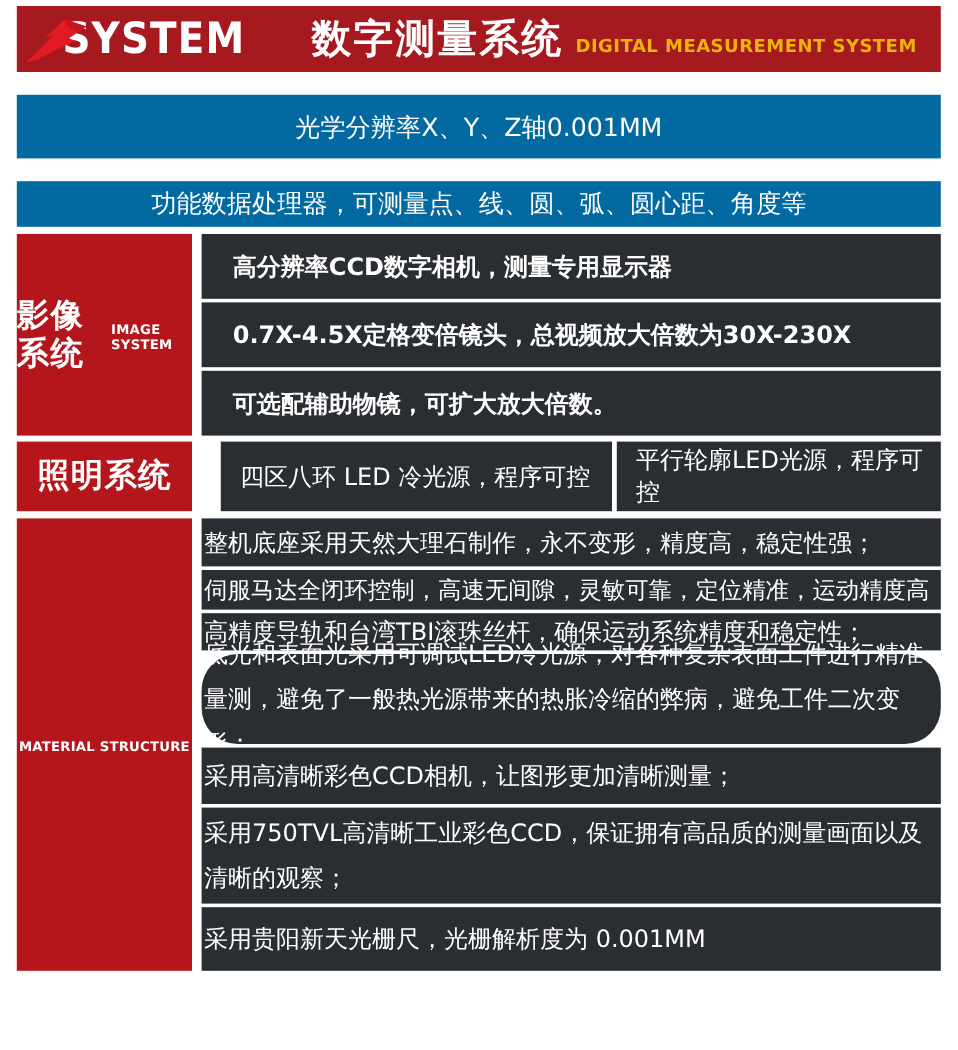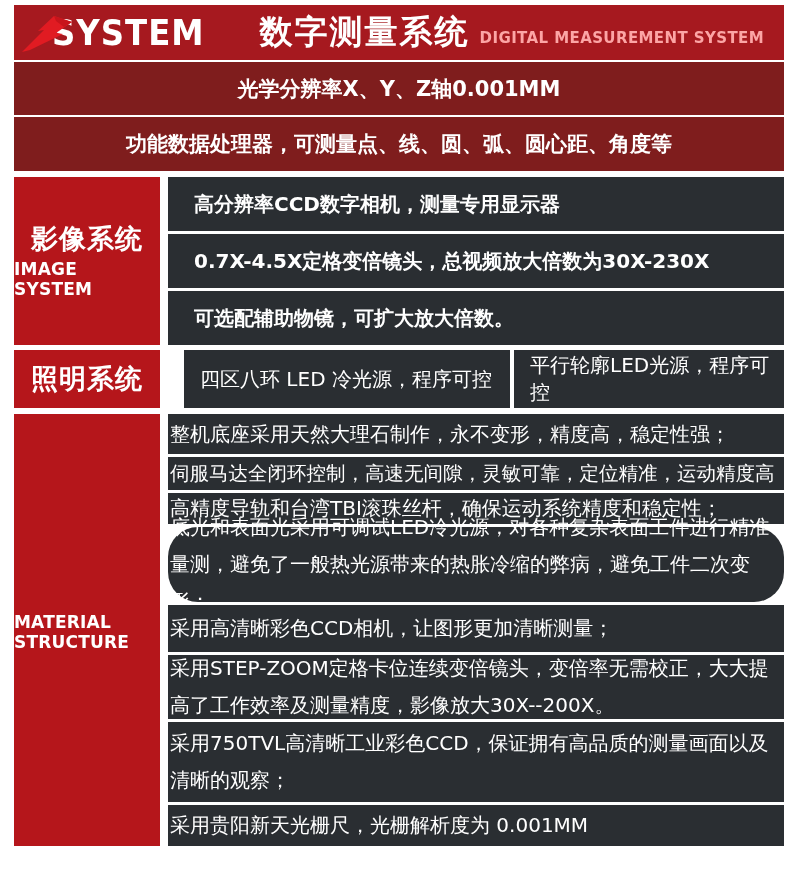--- a/index.html
+++ b/index.html
@@ -25,40 +25,40 @@
     color:#ffffff;font-size:36px;font-weight:900;
     letter-spacing:1px;line-height:1;
     font-stretch:condensed;
   }
   .bolt{position:absolute;left:6px;top:9px;}
   .title-group{
     flex:1;display:flex;align-items:baseline;justify-content:center;
     white-space:nowrap;padding-right:20px;
   }
   .title-cn{color:#fff;font-size:33px;font-weight:900;letter-spacing:2px;}
-  .title-en{color:#fca5a5;font-size:15px;font-weight:800;margin-left:10px;letter-spacing:.4px;}
+  .title-en{color:#eab308;font-size:15px;font-weight:800;margin-left:10px;letter-spacing:.4px;}
 
   
   .toprow{
-    background:#7f1d1d;color:#fff;
+    background:#0369a1;color:#fff;
     display:flex;align-items:center;justify-content:center;
-    font-size:21px;margin-top:2px;font-weight:bold;
+    font-size:21px;margin-top:19px;
   }
   .toprow.a{height:53px;}
-  .toprow.b{height:54px;}
+  .toprow.b{height:38px;}
 
   
   .spec-section{display:flex;margin-top:6px;}
   .label-box{
     width:146px;flex:0 0 146px;background:#b5161b;
-    display:flex;flex-direction:column;align-items:center;justify-content:center;
+    display:flex;flex-direction:row;align-items:center;justify-content:center;
     color:#fff;margin-right:8px;
   }
   .label-cn{font-size:27px;font-weight:900;letter-spacing:1px;line-height:1.15;}
-  .label-en{font-size:17px;font-weight:800;letter-spacing:.2px;margin-top:4px;}
+  .label-en{font-size:11px;font-weight:800;letter-spacing:.2px;margin-top:4px;}
   .rows{flex:1;display:flex;flex-direction:column;}
   .row{
     background:#2a2e32;color:#fff;font-size:20px;
     display:flex;align-items:center;
     padding-left:26px;margin-bottom:3px;
   }
   .row:last-child{margin-bottom:0;}
   .img-row{height:54px;font-weight:bold;}
 
   
@@ -72,21 +72,21 @@
 
   
   .mat .row{padding-left:2px;padding-right:4px;line-height:37px;}
   .m1{height:40px;}
   .m2{height:33px;font-size:19.5px;}
   .m3{height:31px;}
   .m4{height:75px;border-radius:30px;}
   .m5{height:47px;}
   .m6{height:64px;}
   .m7{height:80px;}
-  .m8{height:41px;}
+  .m8{height:53px;}
 </style>
 </head>
 <body>
 
 <div class="page">
 
   <header class="banner">
     <div class="logo">
       <span class="logo-text">SYSTEM</span>
       <svg class="bolt" width="62" height="40" viewBox="0 0 62 40">
@@ -132,19 +132,18 @@
   <section class="spec-section mat">
     <div class="label-box">
       <div class="label-en">MATERIAL STRUCTURE</div>
     </div>
     <div class="rows">
       <div class="row m1">整机底座采用天然大理石制作，永不变形，精度高，稳定性强；</div>
       <div class="row m2">伺服马达全闭环控制，高速无间隙，灵敏可靠，定位精准，运动精度高</div>
       <div class="row m3">高精度导轨和台湾TBI滚珠丝杆，确保运动系统精度和稳定性；</div>
       <div class="row m4">底光和表面光采用可调试LED冷光源，对各种复杂表面工件进行精准量测，避免了一般热光源带来的热胀冷缩的弊病，避免工件二次变形；</div>
       <div class="row m5">采用高清晰彩色CCD相机，让图形更加清晰测量；</div>
-      <div class="row m6">采用STEP-ZOOM定格卡位连续变倍镜头，变倍率无需校正，大大提高了工作效率及测量精度，影像放大30X--200X。</div>
       <div class="row m7">采用750TVL高清晰工业彩色CCD，保证拥有高品质的测量画面以及清晰的观察；</div>
       <div class="row m8">采用贵阳新天光栅尺，光栅解析度为 0.001MM</div>
     </div>
   </section>
 
 </div>
 
 </body></html>

